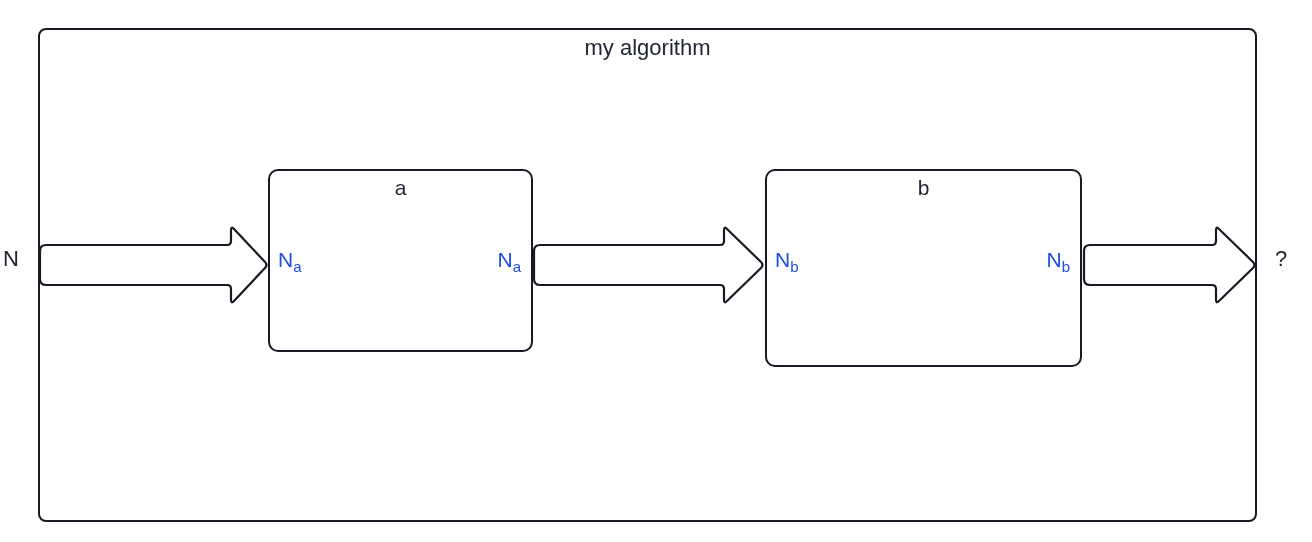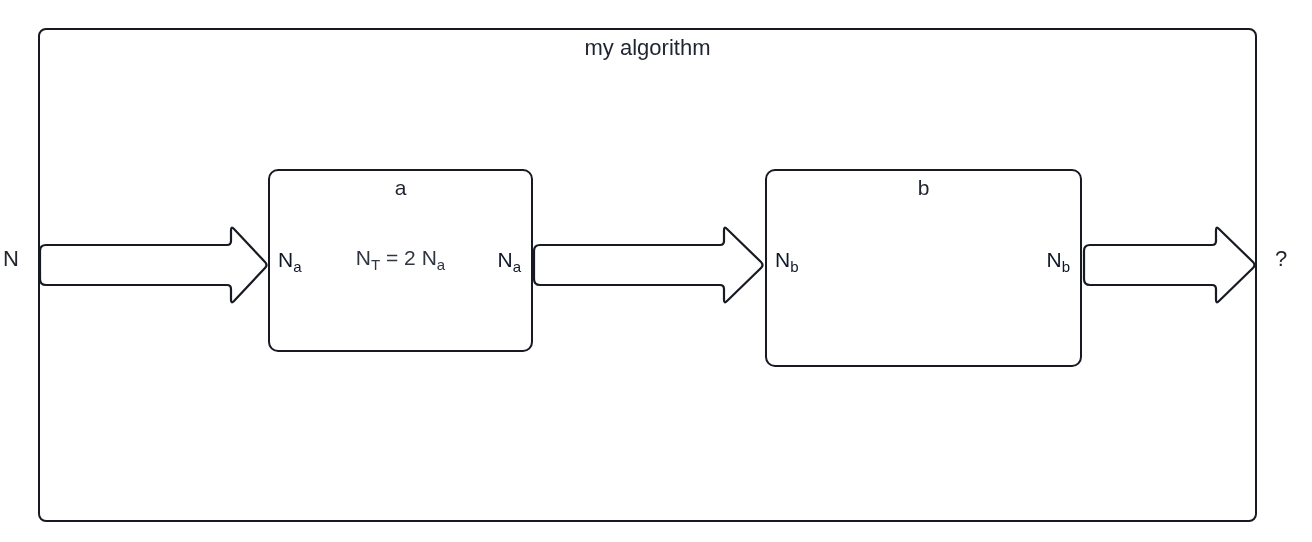--- a/index.html
+++ b/index.html
@@ -68,21 +68,21 @@
     right: 0;
     text-align: center;
     font-size: 21px;
     line-height: 26px;
     color: #1f2430;
   }
   .port {
     position: absolute;
     font-size: 21px;
     line-height: 26px;
-    color: #0f172a;
+    color: #1d4ed8;
     white-space: pre;
   }
   .port.left  { left: 8px;  top: 76px; }
   .port.right { right: 10px; top: 76px; }
   .formula {
     position: absolute;
     left: 34px;
     right: 34px;
     top: 73px;
     text-align: center;
@@ -117,21 +117,20 @@
     </g>
   </svg>
 
   <div class="outer-box">
     <div class="outer-title">my algorithm</div>
   </div>
 
   <div class="node-box box-a">
     <div class="node-title">a</div>
     <span class="port left"><span>N</span><sub>a</sub></span>
-    <span class="formula"><span>N</span><sub>T</sub><span> = 2 N</span><sub>a</sub></span>
     <span class="port right"><span>N</span><sub>a</sub></span>
   </div>
 
   <div class="node-box box-b">
     <div class="node-title">b</div>
     <span class="port left"><span>N</span><sub>b</sub></span>
     <span class="port right"><span>N</span><sub>b</sub></span>
   </div>
 
   <span class="side-label input">N</span>

